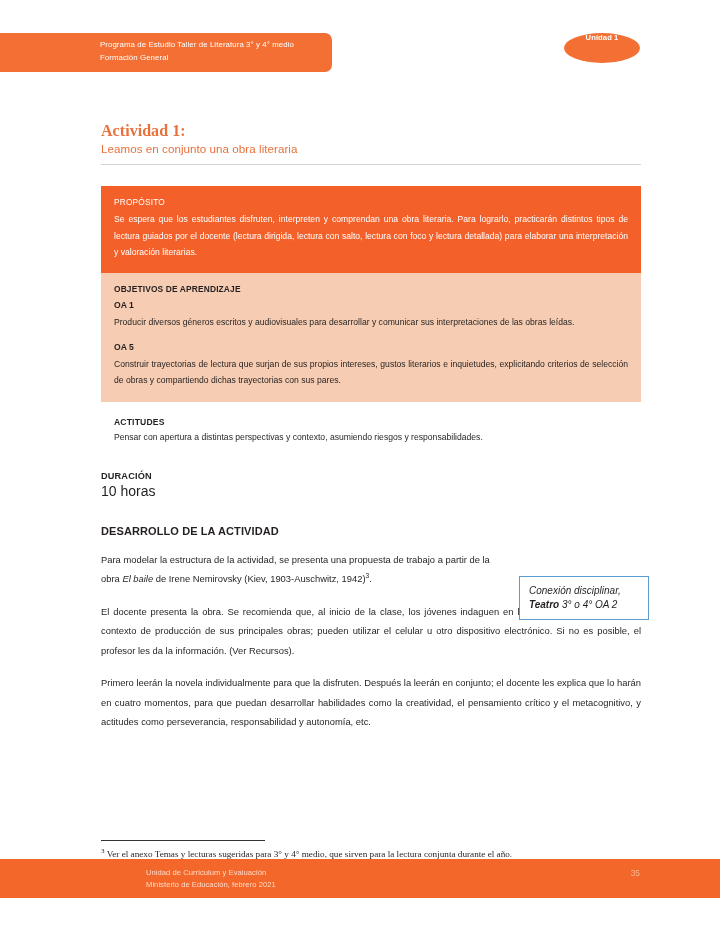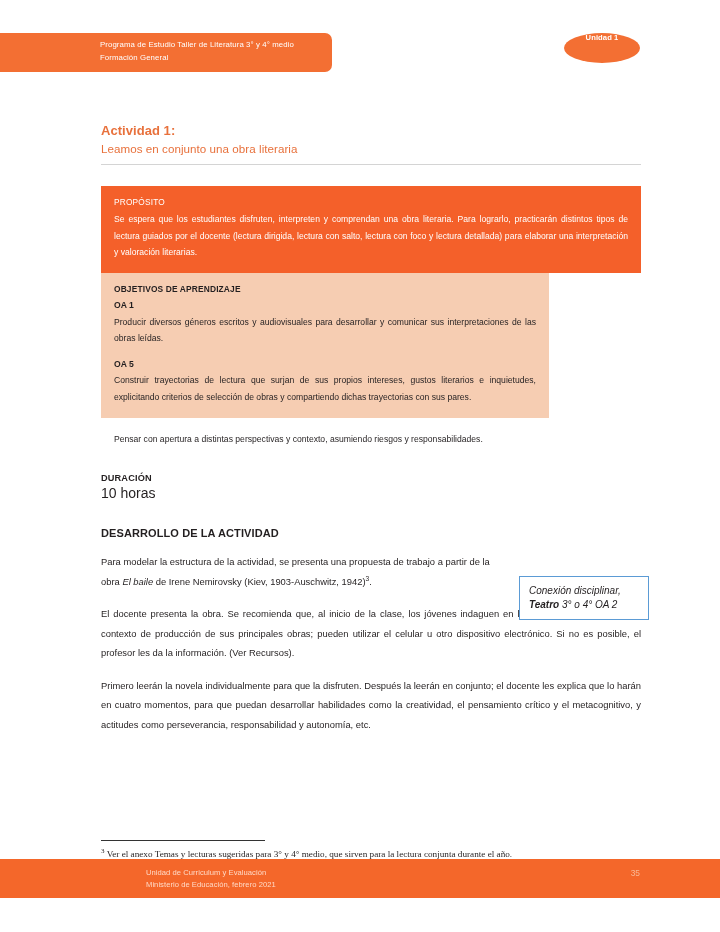--- a/index.html
+++ b/index.html
@@ -68,24 +68,25 @@
     left: 101px;
     top: 0;
     width: 540px;
   }
 
   .activity-title {
     margin-top: 122px;
   }
   .activity-title .act-num {
     color: #e8713c;
-    font-size: 13px;
+    font-size: 16px;
     font-weight: bold;
     line-height: 17px;
     letter-spacing: 0.05px;
+    font-family: Liberation Serif, serif;
   }
   .activity-title .act-sub {
     color: #e8713c;
     font-size: 11.6px;
     font-weight: normal;
     line-height: 18px;
     letter-spacing: 0.05px;
     margin-top: 1px;
   }
   .title-rule {
@@ -116,21 +117,21 @@
     font-size: 8.6px;
     line-height: 16.6px;
     text-align: justify;
   }
 
   
   .objetivos {
     background: #f6cdb2;
     padding: 10px 13px 13px 13px;
     box-sizing: border-box;
-    width: 448px;
+    width: 540px;
   }
   .objetivos .blk-head {
     color: #231f20;
     font-size: 8.4px;
     font-weight: bold;
     letter-spacing: 0.15px;
     line-height: 13.5px;
   }
   .objetivos .oa-code {
     color: #231f20;
@@ -315,20 +316,21 @@
     <div class="objetivos">
       <div class="blk-head">OBJETIVOS DE APRENDIZAJE</div>
       <div class="oa-code">OA 1</div>
       <div class="oa-text">Producir diversos géneros escritos y audiovisuales para desarrollar y comunicar sus interpretaciones de las obras leídas.</div>
       <div class="oa-gap"></div>
       <div class="oa-code">OA 5</div>
       <div class="oa-text">Construir trayectorias de lectura que surjan de sus propios intereses, gustos literarios e inquietudes, explicitando criterios de selección de obras y compartiendo dichas trayectorias con sus pares.</div>
     </div>
 
     <div class="plain-block actitudes">
+      <div class="sec-head">ACTITUDES</div>
       <div class="sec-body">Pensar con apertura a distintas perspectivas y contexto, asumiendo riesgos y responsabilidades.</div>
     </div>
 
     <div class="plain-block duracion">
       <div class="sec-head">DURACIÓN</div>
       <div class="sec-body">10 horas</div>
     </div>
 
     <div class="desarrollo-head">DESARROLLO DE LA ACTIVIDAD</div>
 

